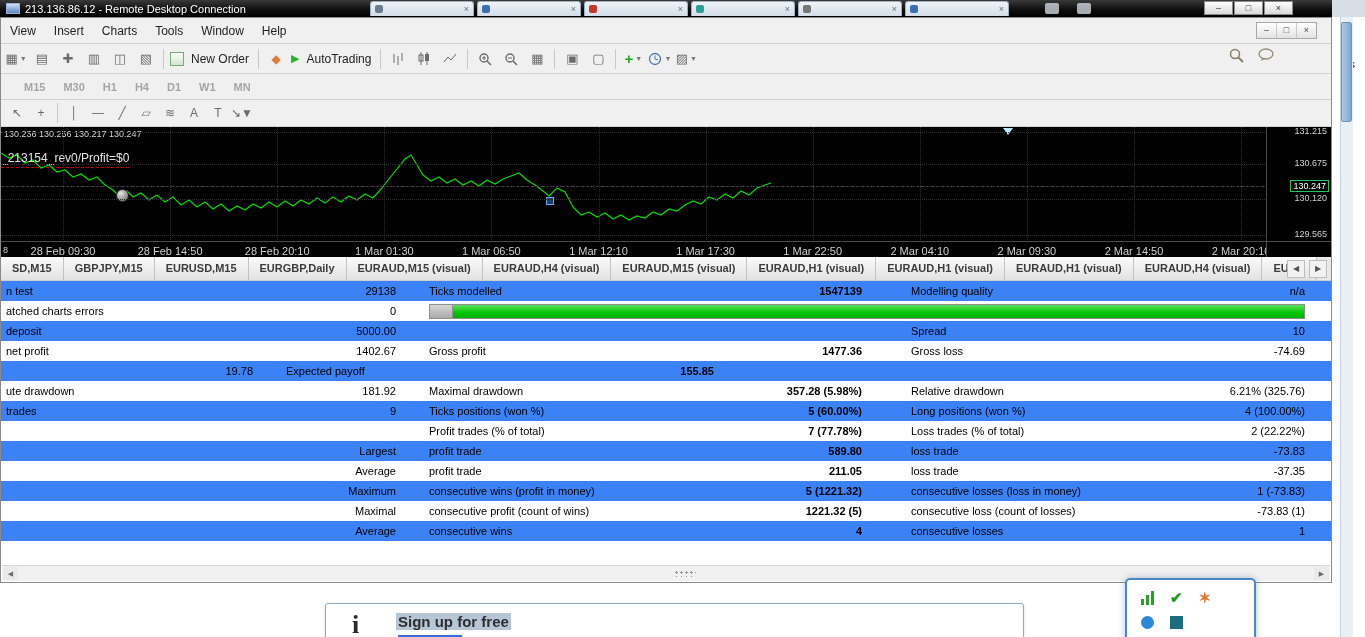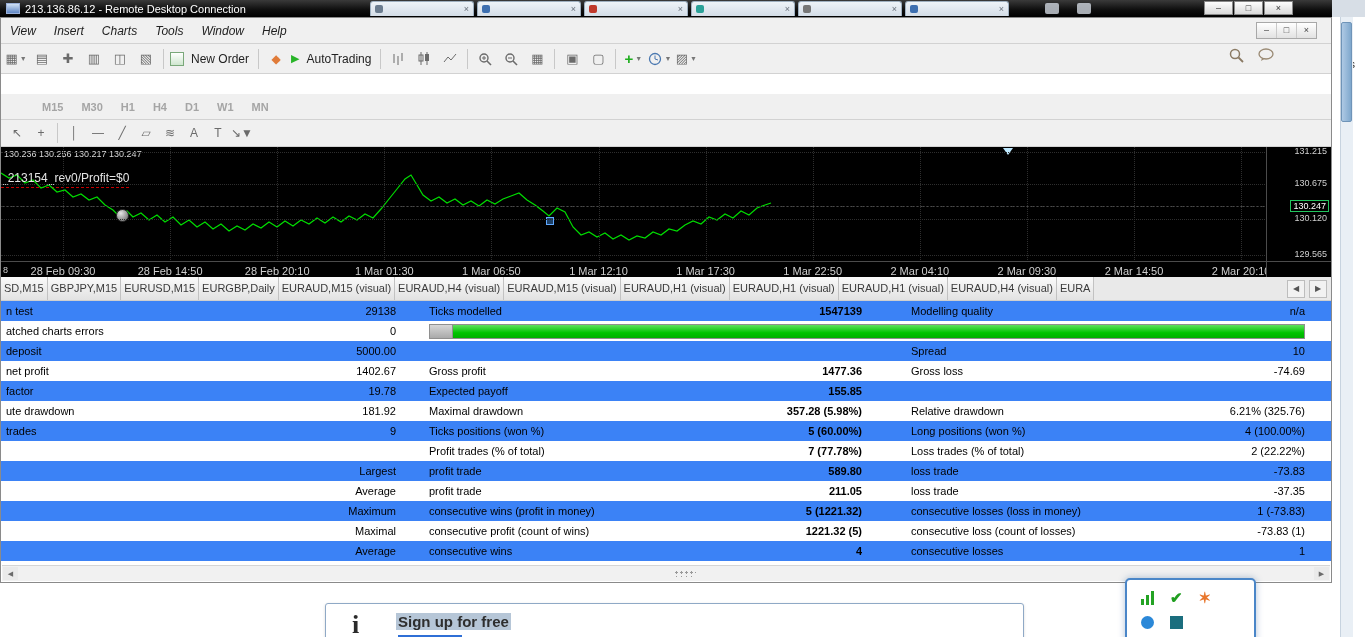--- a/index.html
+++ b/index.html
@@ -21,38 +21,38 @@
   .topicons{position:absolute;left:1045px;top:3px;display:flex;gap:18px;}
   .topico{width:14px;height:11px;background:#cfd6de;border-radius:2px;opacity:.8;}
   .winbtns{position:absolute;right:39px;top:1px;display:flex;gap:1px;}
   .winbtn{width:29px;height:14px;background:linear-gradient(#fefefe,#d9d9d9);border:1px solid #8a8a8a;
     font-size:9px;line-height:13px;text-align:center;color:#333;box-sizing:border-box;}
 
   
   .rdp{position:absolute;left:0;top:17px;width:1332px;height:566px;background:#fff;border:1px solid #8a8a8a;box-sizing:border-box;overflow:hidden;}
 
   .menubar{height:25px;background:#f0f0f0;border-bottom:1px solid #d2d2d2;display:flex;align-items:center;position:relative;}
-  .mitem{padding:0 9px;font-size:12px;color:#222;line-height:24px;font-style:italic;}
+  .mitem{padding:0 9px;font-size:12px;color:#222;line-height:24px;}
   .mdi{position:absolute;right:14px;top:4px;display:flex;border:1px solid #a8a8a8;background:#fff;}
   .mdibtn{width:19px;height:15px;text-align:center;font-size:9px;line-height:14px;color:#444;
     background:linear-gradient(#fff,#e2e2e2);border-left:1px solid #c9c9c9;}
   .mdibtn:first-child{border-left:none;}
 
   .toolbar{height:29px;background:#f0f0f0;border-bottom:1px solid #d2d2d2;display:flex;align-items:center;padding-left:2px;position:relative;}
   .tbtn{height:22px;min-width:22px;display:flex;align-items:center;justify-content:center;margin:0 1px;color:#6b6b6b;font-size:13px;border:1px solid transparent;border-radius:2px;}
   .tbtn .caret{font-size:7px;color:#777;margin-left:2px;}
   .tlabel{font-size:12px;color:#222;margin:0 3px;}
   .tsep{width:1px;height:20px;background:#c8c8c8;margin:0 4px;}
   .greenplus{color:#1fae1f;font-weight:bold;font-size:15px;}
   .orangediamond{color:#e07b39;font-size:12px;}
   .greenplay{color:#28b428;font-size:11px;margin-right:4px;}
   .no-ico{width:12px;height:12px;background:linear-gradient(#fff,#cfe6cf);border:1px solid #7aa87a;margin-right:4px;}
   .tb-right{position:absolute;right:56px;top:4px;display:flex;gap:14px;}
 
-  .tfbar{height:25px;background:#f0f0f0;border-bottom:1px solid #d2d2d2;display:flex;align-items:center;padding-left:32px;margin-top:20px;}
+  .tfbar{height:25px;background:#f0f0f0;border-bottom:1px solid #d2d2d2;display:flex;align-items:center;padding-left:14px;}
   .tf{font-size:11px;font-weight:bold;color:#a5a5a5;padding:0 9px;line-height:24px;}
 
   .drawbar{height:26px;background:#f0f0f0;border-bottom:1px solid #d2d2d2;display:flex;align-items:center;padding-left:4px;}
   .dbtn{width:22px;height:20px;display:flex;align-items:center;justify-content:center;color:#6b6b6b;font-size:12px;margin:0 1px;}
 
   
   .chart{position:relative;height:130px;background:#000;overflow:hidden;}
   .plot{position:absolute;left:0;top:0;width:1268px;height:115px;}
   .hgrid{position:absolute;left:0;right:0;height:0;border-top:1px dotted #2e2e2e;}
   .vgrid{position:absolute;top:0;bottom:0;width:0;border-left:1px dotted #2e2e2e;}
@@ -67,22 +67,22 @@
   .pscale{position:absolute;right:0;top:0;width:64px;height:115px;background:#000;border-left:1px solid #4b4b4b;}
   .plabel{position:absolute;right:4px;font-size:9px;color:#d0d0d0;}
   .pcur{border:1px solid #22c55e;background:#000;color:#fff;padding:0 2px;right:2px;}
   .taxis{position:absolute;left:0;bottom:0;width:1268px;height:15px;background:#000;border-top:1px solid #4b4b4b;}
   .tlabelx{position:absolute;top:3px;width:68px;text-align:center;font-size:11px;color:#cfcfcf;white-space:nowrap;}
   .tfrag{position:absolute;left:2px;top:3px;font-size:9px;color:#cfcfcf;}
   .taxis-corner{position:absolute;right:0;bottom:0;width:64px;height:15px;background:#000;border-top:1px solid #4b4b4b;border-left:1px solid #4b4b4b;}
 
   
   .ctabs{height:23px;background:#e9e9e9;border-bottom:1px solid #cfcfcf;display:flex;align-items:stretch;position:relative;}
-  .ctab{font-size:11px;color:#3b3b3b;line-height:22px;padding:0 3px;border-right:1px solid #c2c2c2;
-    background:linear-gradient(#fafafa,#e2e2e2);white-space:nowrap;}
+  .ctab{font-size:11px;color:#3b3b3b;line-height:22px;padding:0 11px;border-right:1px solid #c2c2c2;
+    background:linear-gradient(#fafafa,#e2e2e2);white-space:nowrap;font-weight:bold;}
   .ctab-arrows{position:absolute;right:4px;top:3px;display:flex;gap:4px;}
   .ctab-arrow{width:16px;height:16px;font-size:8px;line-height:16px;text-align:center;color:#555;background:#f2f2f2;border:1px solid #bdbdbd;}
 
   
   .report{background:#fff;}
   .rrow{display:grid;grid-template-columns:252px 143px 318px 148px 300px 149px;height:20px;line-height:20px;font-size:11px;color:#000;}
   .rrow.shaded{background:#3b82f6;}
   .rc{overflow:hidden;white-space:nowrap;}
   .c1{padding-left:5px;}
   .c2{text-align:right;}
@@ -410,21 +410,20 @@
         </div>
         <div class="rrow">
           <div class="rc c1">net profit</div>
           <div class="rc c2">1402.67</div>
           <div class="rc c3">Gross profit</div>
           <div class="rc c4">1477.36</div>
           <div class="rc c5">Gross loss</div>
           <div class="rc c6">-74.69</div>
         </div>
         <div class="rrow shaded">
-          <div class="rc c1">factor</div>
           <div class="rc c2">19.78</div>
           <div class="rc c3">Expected payoff</div>
           <div class="rc c4">155.85</div>
           <div class="rc c5"></div>
           <div class="rc c6"></div>
         </div>
         <div class="rrow">
           <div class="rc c1">ute drawdown</div>
           <div class="rc c2">181.92</div>
           <div class="rc c3">Maximal drawdown</div>

